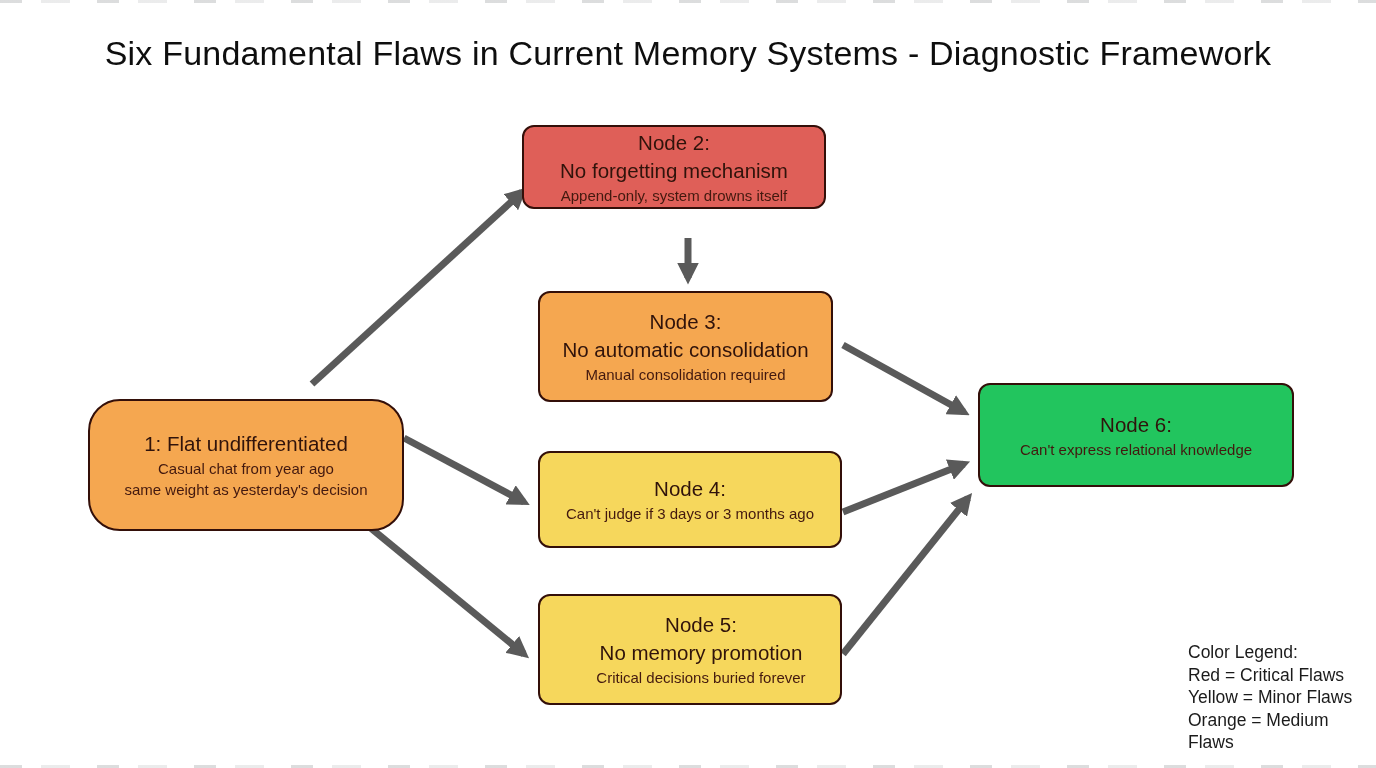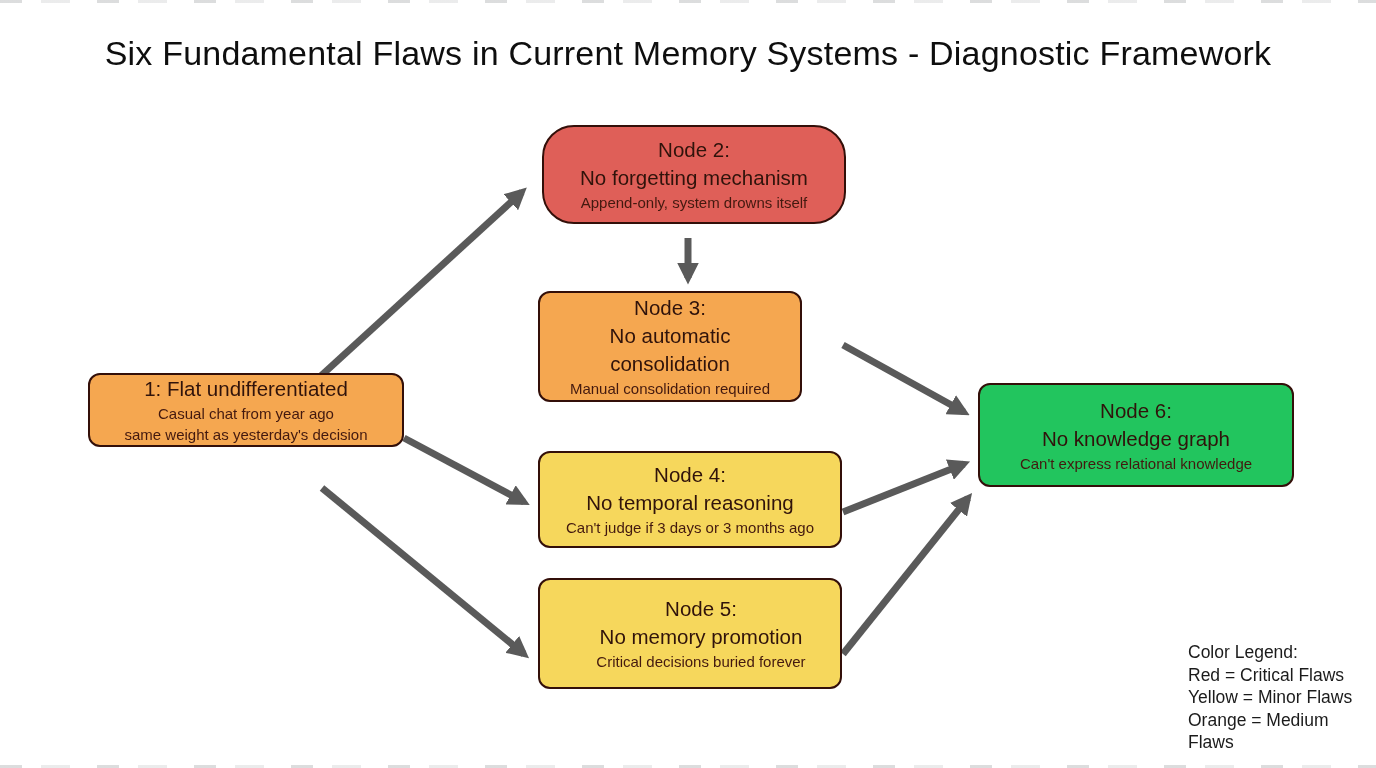--- a/index.html
+++ b/index.html
@@ -29,25 +29,25 @@
     border: 2px solid #330f09;
     border-radius: 12px;
     display: flex; flex-direction: column;
     align-items: center; justify-content: center;
     text-align: center;
     padding: 6px 10px;
     color: #38160c;
   }
   .node .t { font-size: 20.5px; line-height: 28px; color: #30130b; }
   .node .s { font-size: 15px; line-height: 21px; color: #43190f; }
-  .node1 { left: 88px;  top: 373px; width: 316px; height: 74px; }
-  .node2 { left: 542px; top: 125px; width: 304px; height: 99px; border-radius: 32px; }
-  .node3 { left: 538px; top: 291px; width: 264px; height: 111px; }
+  .node1 { left: 88px;  top: 399px; width: 316px; height: 132px; border-radius: 32px; }
+  .node2 { left: 522px; top: 125px; width: 304px; height: 84px; }
+  .node3 { left: 538px; top: 291px; width: 295px; height: 111px; }
   .node4 { left: 538px; top: 451px; width: 304px; height: 97px; }
-  .node5 { left: 538px; top: 578px; width: 304px; height: 111px; padding-left: 32px; }
+  .node5 { left: 538px; top: 594px; width: 304px; height: 111px; padding-left: 32px; }
   .node6 { left: 978px; top: 383px; width: 316px; height: 104px; }
   .legend {
     position: absolute; left: 1188px; top: 641px;
     font-size: 17.5px; line-height: 22.5px; color: #1b1b1b;
   }
   .watermark {
     position: absolute; left: 1158px; top: 768px;
     font-size: 24px; font-weight: 700; letter-spacing: 1px;
     color: rgba(214, 226, 231, 0.55);
     margin-top: 25px;
@@ -91,33 +91,31 @@
 </div>
 
 <div class="node node3" style="background: rgb(245, 167, 80); border-color: rgb(51, 15, 9);">
   <div class="t">Node 3:</div>
   <div class="t">No automatic consolidation</div>
   <div class="s">Manual consolidation required</div>
 </div>
 
 <div class="node node4" style="background: rgb(246, 215, 92); border-color: rgb(51, 15, 9);">
   <div class="t">Node 4:</div>
-  <div class="t">No temporal reasoning</div>
   <div class="s">Can't judge if 3 days or 3 months ago</div>
 </div>
 
 <div class="node node5" style="background: rgb(246, 215, 92); border-color: rgb(51, 15, 9);">
   <div class="t">Node 5:</div>
   <div class="t">No memory promotion</div>
   <div class="s">Critical decisions buried forever</div>
 </div>
 
 <div class="node node6" style="background: #22c55e; border-color: rgb(51, 15, 9);">
   <div class="t">Node 6:</div>
-  <div class="t">No knowledge graph</div>
   <div class="s">Can't express relational knowledge</div>
 </div>
 
 <div class="legend">
   <div>Color Legend:</div>
   <div>Red = Critical Flaws</div>
   <div>Yellow = Minor Flaws</div>
   <div>Orange = Medium Flaws</div>
 </div>
 

